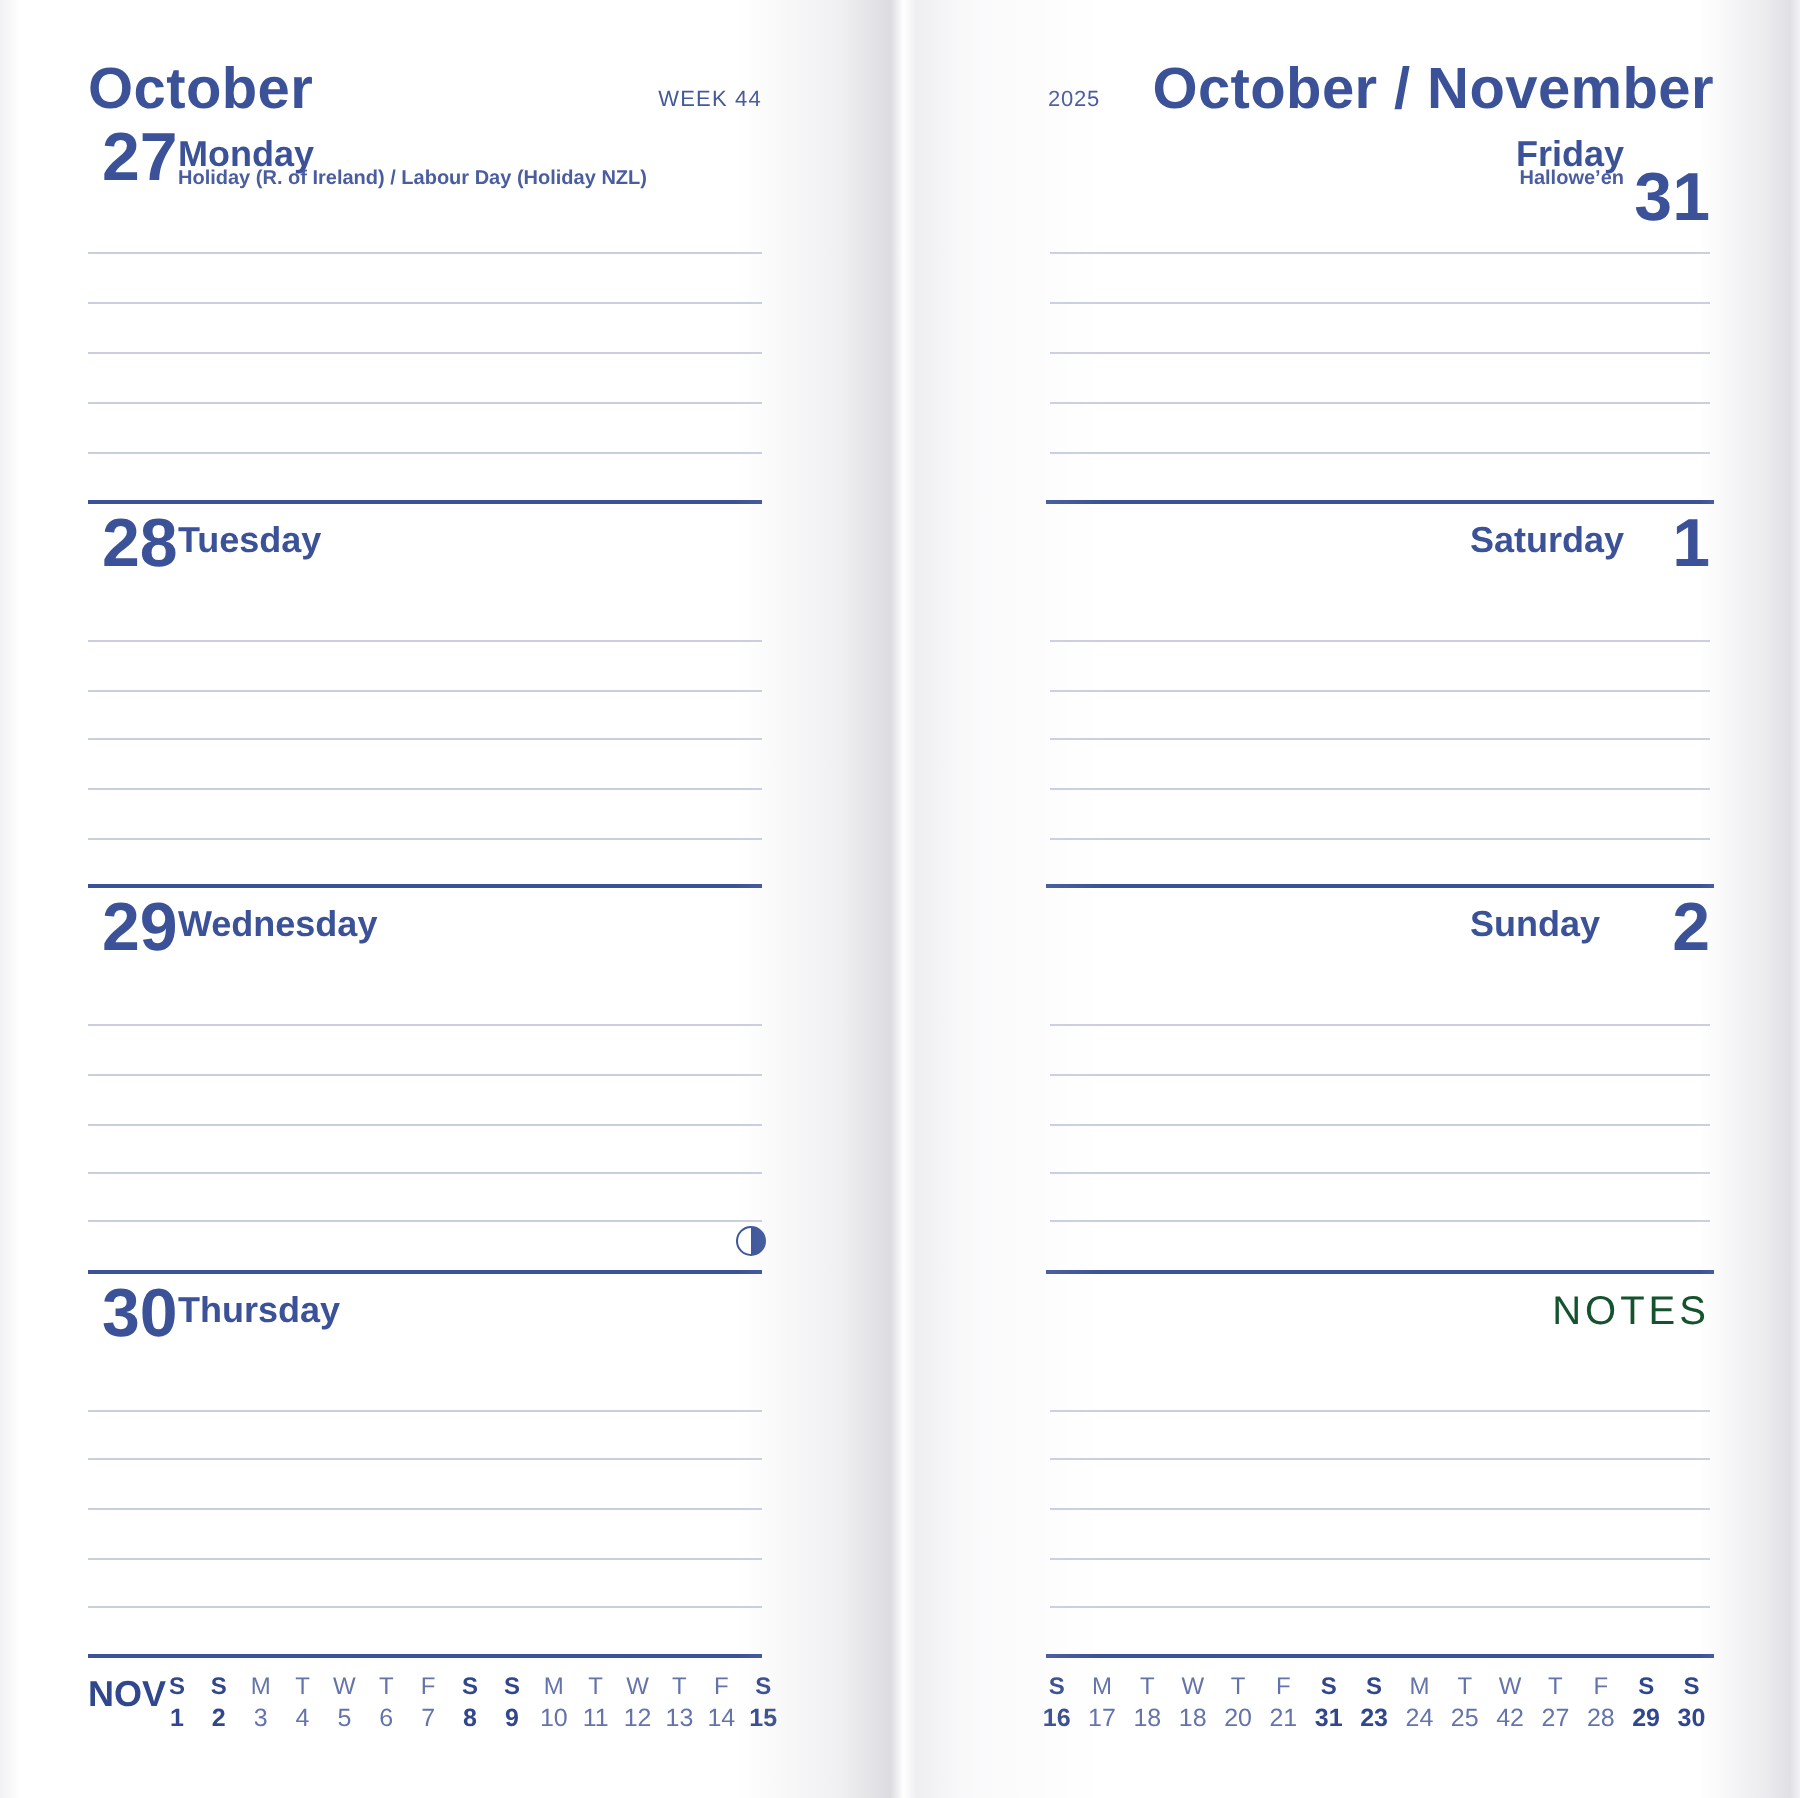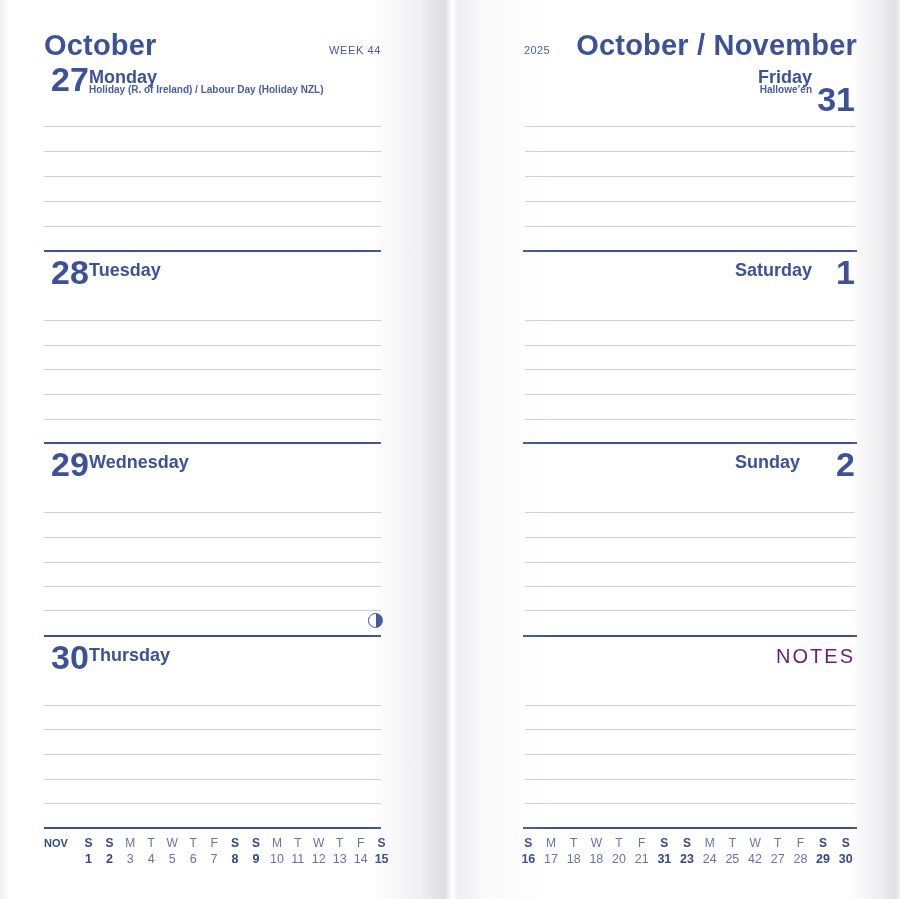--- a/index.html
+++ b/index.html
@@ -28,31 +28,31 @@
   .abs{position:absolute;}
   .rule-light{position:absolute;height:1px;background:#c9cfde;}
   .rule-dark{position:absolute;height:2px;background:#3b5298;}
 
   .month-title{font-size:29px;font-weight:bold;color:#3b5298;line-height:1;letter-spacing:0.2px;}
   .week-label{font-size:11px;color:#44589c;letter-spacing:0.6px;}
   .year-label{font-size:11px;color:#44589c;letter-spacing:0.4px;}
   .daynum{font-size:34px;font-weight:bold;color:#3b5298;line-height:1;}
   .dayname{font-size:18px;font-weight:bold;color:#3b5298;line-height:1;}
   .daynote{font-size:10px;font-weight:bold;color:#4a5da0;line-height:1;}
-  .notes-label{font-size:20px;color:#701a75;letter-spacing:2px;line-height:1;}
+  .notes-label{font-size:20px;color:#14532d;letter-spacing:2px;line-height:1;}
 
   .moon{position:absolute;width:13px;height:13px;border-radius:50%;
     border:1.5px solid #3a549a;box-sizing:content-box;
     background:linear-gradient(to right,#ffffff 0 50%,#3a549a 50% 100%);}
 
   .cal-row{position:absolute;display:flex;}
   .cal-row span{flex:1;text-align:center;font-size:12px;color:#6474ab;line-height:1;}
   .cal-row.dates span{font-size:12.5px;}
   .cal-row span.b{font-weight:bold;color:#31478d;}
-  .cal-month{font-size:11px;font-weight:bold;color:#31478d;line-height:1;}
+  .cal-month{font-size:18px;font-weight:bold;color:#31478d;line-height:1;}
 
   .ra{text-align:right;}
 </style>
 </head>
 <body>
 
 <div class="sheet">
 
   <div>
     <div class="abs month-title" style="left:44px;top:31px;">October</div>

